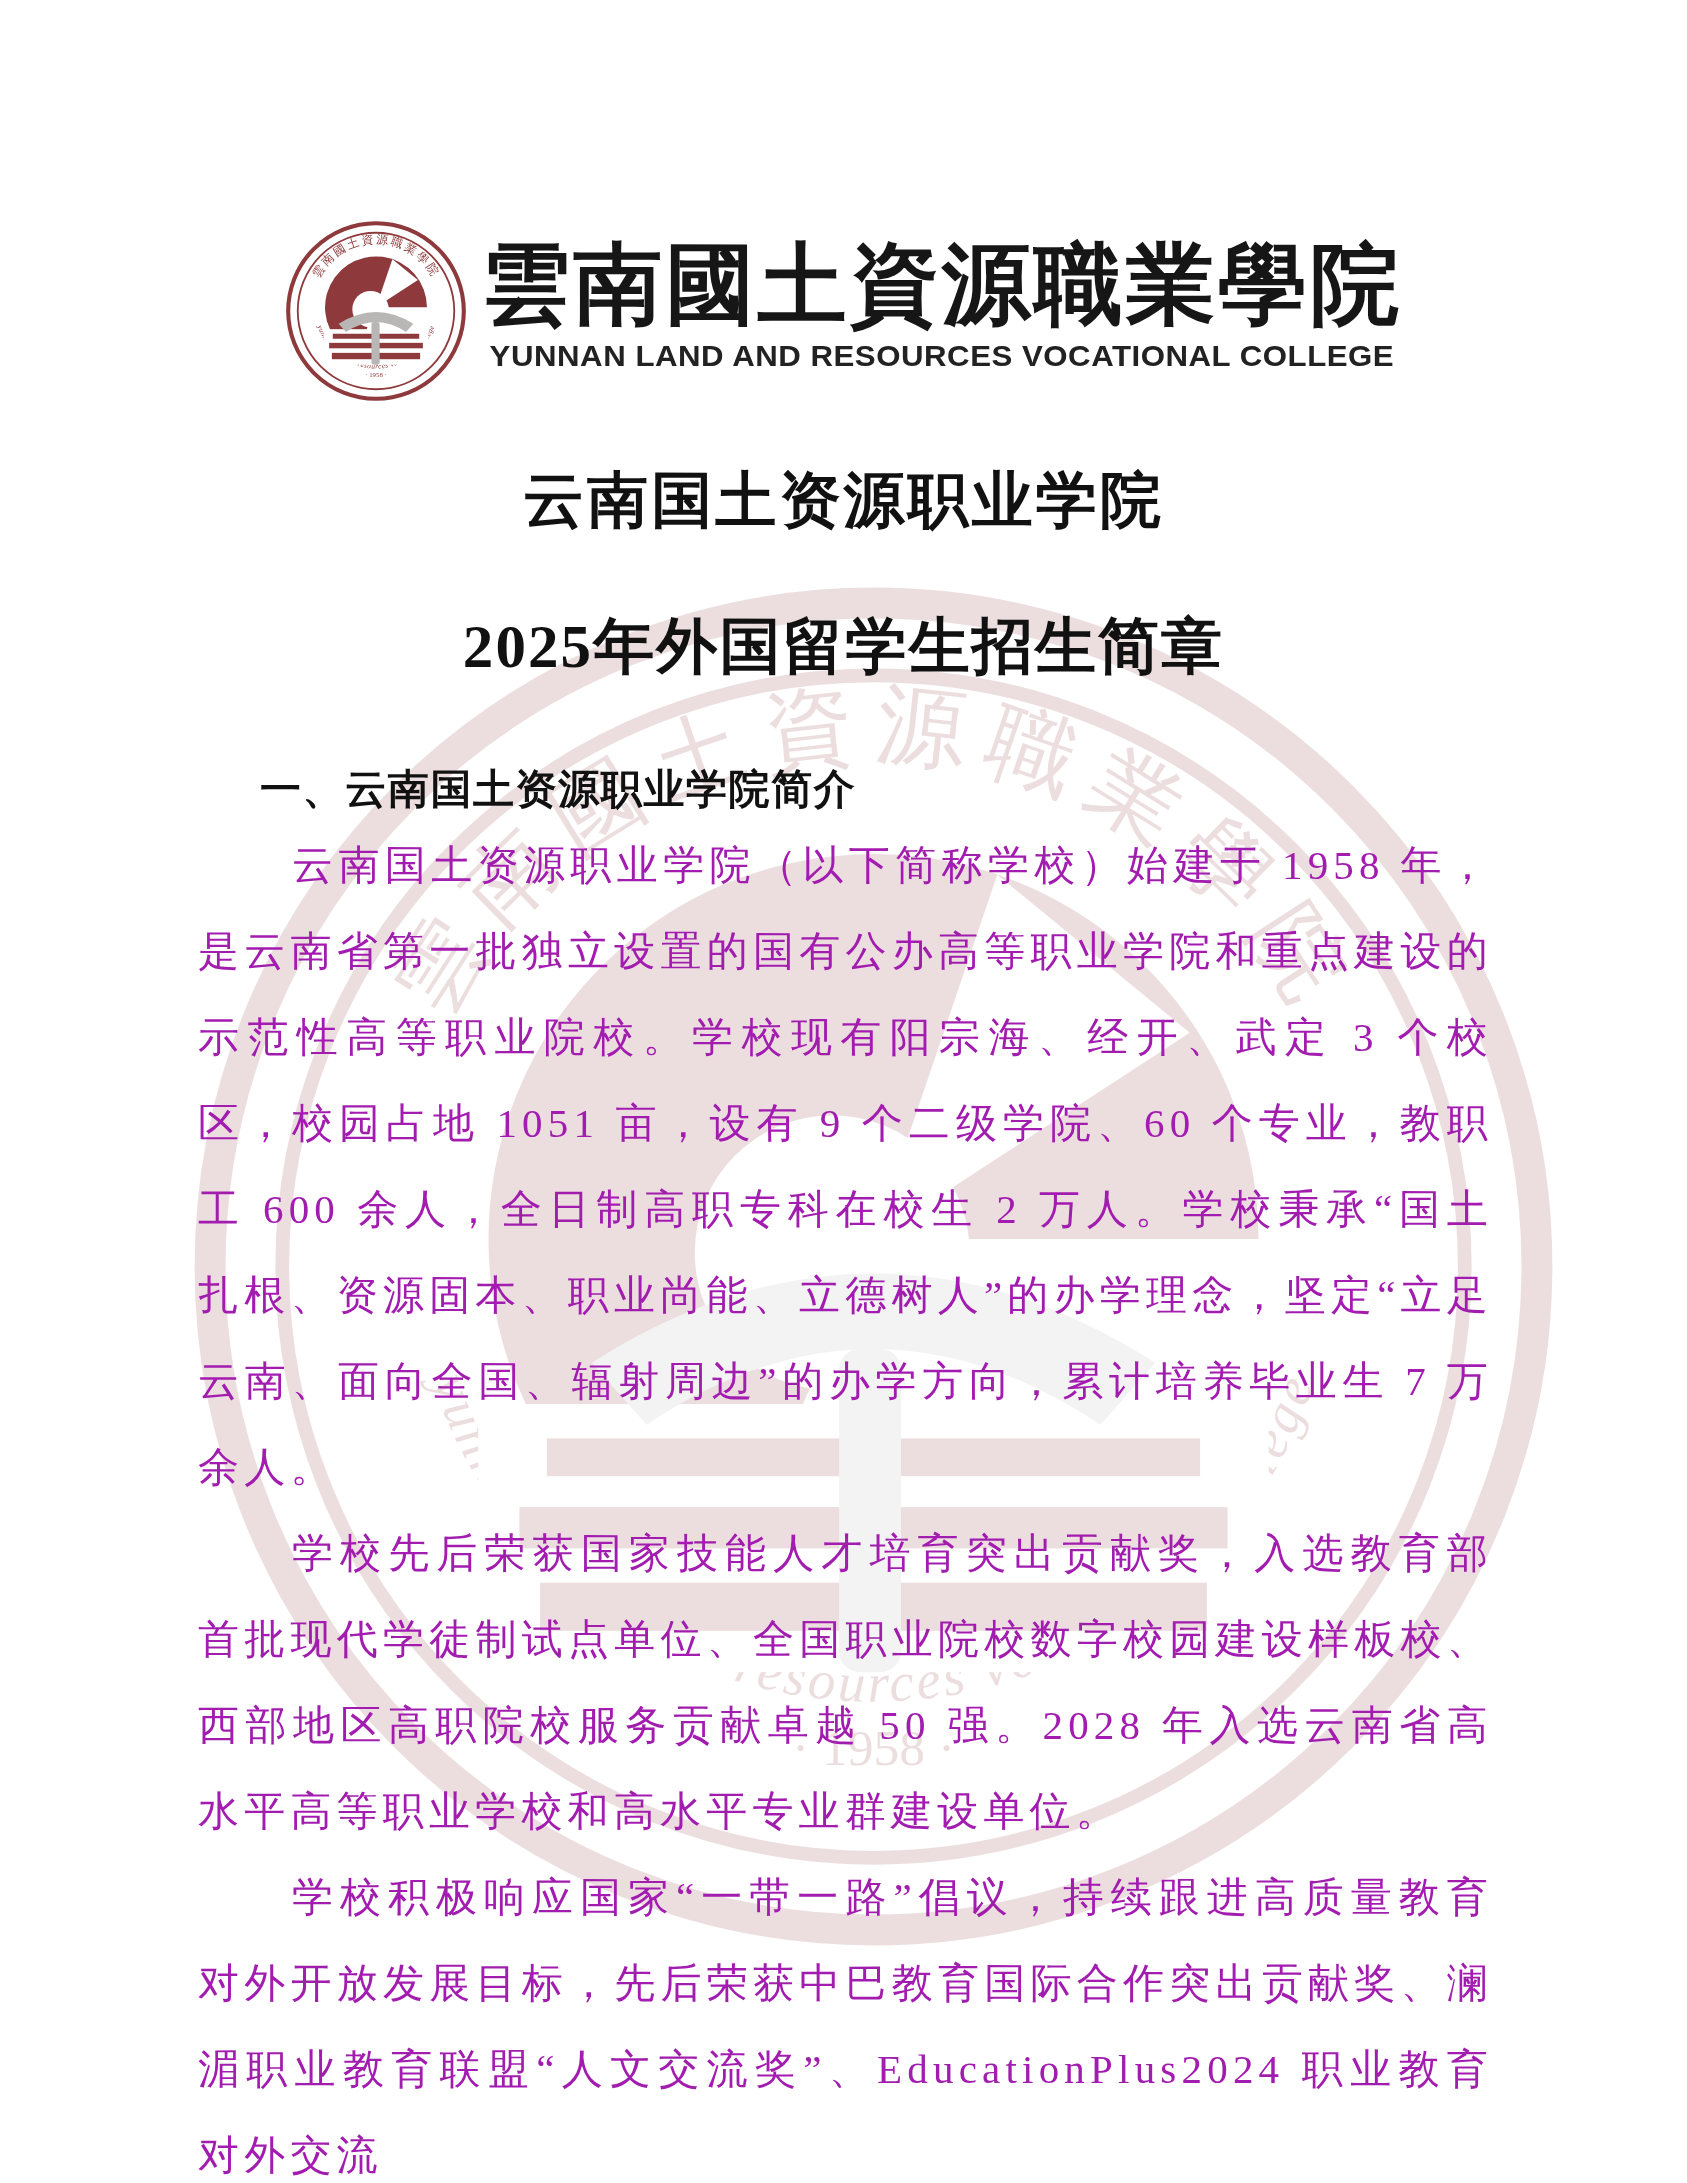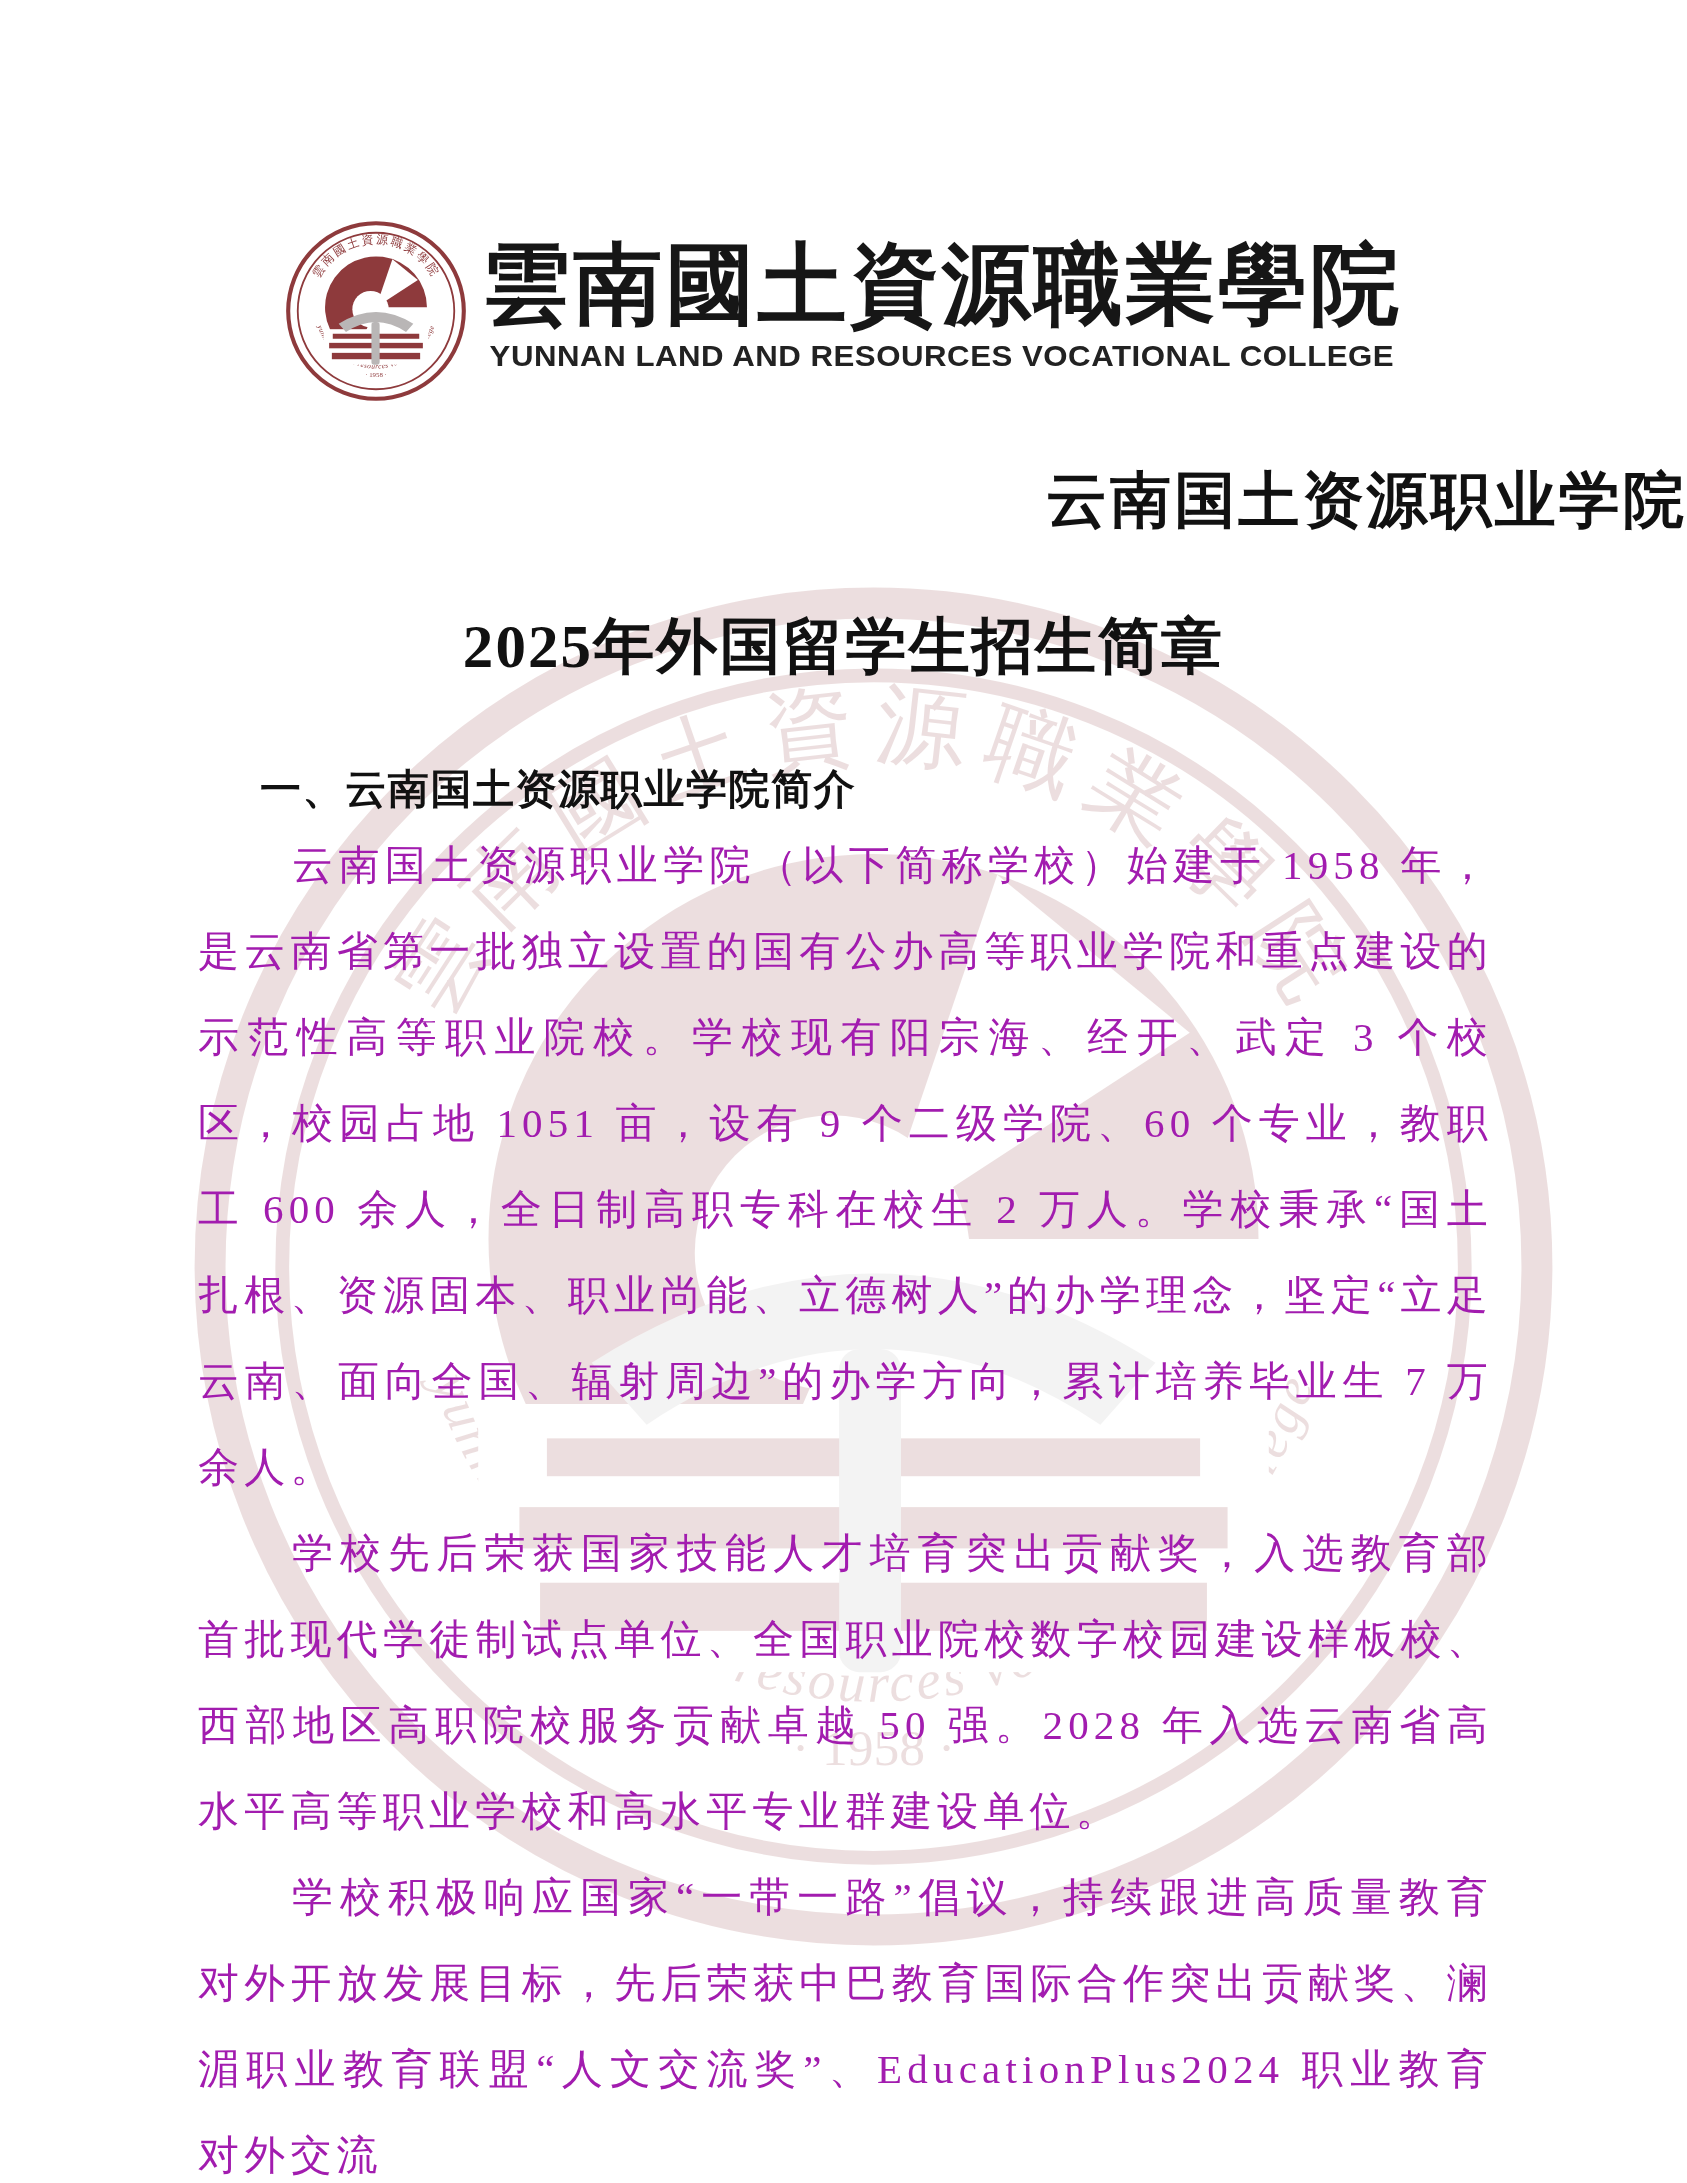--- a/index.html
+++ b/index.html
@@ -45,21 +45,21 @@
     font-weight:700;
     font-size:30px;
     letter-spacing:0.5px;
     color:#222222;
     margin-top:3.1px;
     white-space:nowrap;
     transform:scaleX(1.04);
   }
   .doc-title{
     margin:67px 0 0 0;
-    text-align:right;
+    text-align:center;
     font-size:61px;
     font-weight:700;
     letter-spacing:3.1px;
     line-height:1.05;
   }
   .doc-subtitle{
     margin:82px 0 0 0;
     text-align:center;
     font-size:61px;
     font-weight:700;

